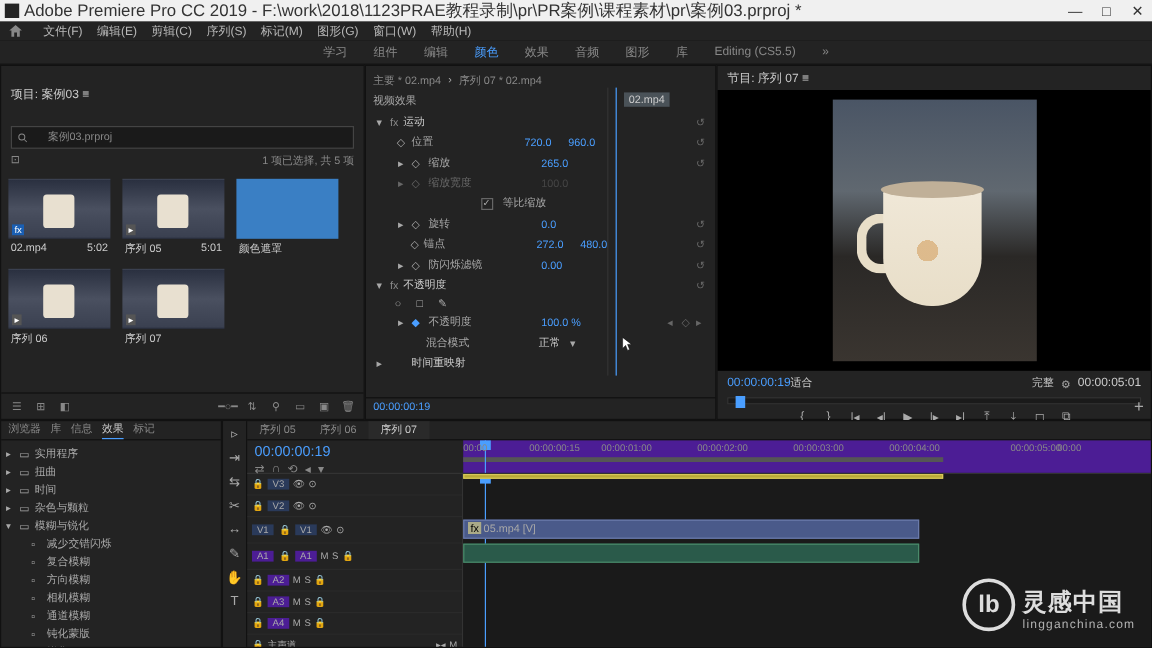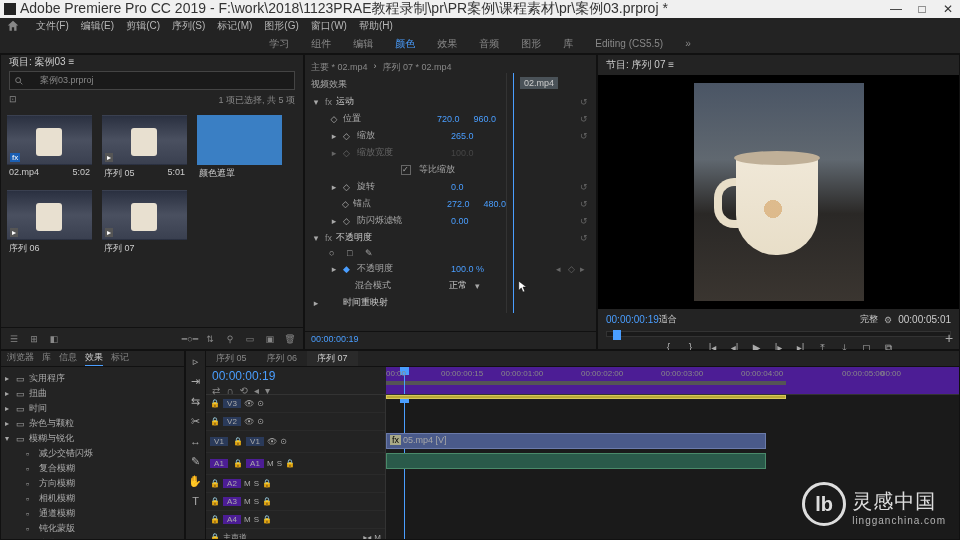--- a/index.html
+++ b/index.html
@@ -11,21 +11,21 @@
 .titlebar-btns span{color:#333;font-size:12px;cursor:pointer;width:16px;text-align:center}
 .menubar{height:16px;background:#232323;display:flex;align-items:center;padding:0 6px;gap:12px}
 .menubar span{color:#b8b8b8;font-size:10px;cursor:pointer}
 .home-icon{width:14px;height:14px;margin-right:4px}
 .workspace-bar{height:20px;background:#232323;display:flex;align-items:center;justify-content:center;gap:22px;border-bottom:1px solid #111}
 .workspace-bar span{color:#888;font-size:10px;cursor:pointer}
 .workspace-bar .active{color:#4a9eff}
 .main{display:flex;height:296px;background:#1a1a1a}
 .panel{background:#232323;border:1px solid #111}
 .project{width:304px;display:flex;flex-direction:column}
-.proj-header{padding:0 8px;font-size:10px;color:#ccc}
+.proj-header{padding:17px 8px;font-size:10px;color:#ccc}
 .proj-search{margin:2px 8px;padding:2px 4px;background:#1a1a1a;border:1px solid #444;display:flex;align-items:center}
 .proj-search svg{width:10px;height:10px}
 .proj-info{padding:2px 8px;display:flex;justify-content:space-between}
 .proj-info span{font-size:9px;color:#888}
 .proj-bins{display:flex;flex-wrap:wrap;padding:6px;gap:10px}
 .bin{width:85px}
 .thumb{width:85px;height:50px;background:#333;position:relative;border:1px solid transparent}
 .thumb.blue{background:#3a7fc4}
 .thumb.cup{background:linear-gradient(180deg,#2a3040 0%,#4a5060 50%,#3a4050 100%);position:relative}
 .thumb.cup::after{content:"";position:absolute;left:28px;top:12px;width:26px;height:28px;background:#e8e0d0;border-radius:3px}
@@ -110,21 +110,21 @@
 .track-head span{font-size:8px;color:#aaa;cursor:pointer}
 .trk-tag{background:#2a3a5a;padding:0 3px;width:18px;text-align:center}
 .trk-tag.a{background:#4c1d95}
 .trk-lock{width:10px}
 .tl-track-content{flex:1;position:relative;background:#1a1a1a}
 .clip{position:absolute;height:16px;border:1px solid #6a7aaa;background:#4a5a8a;font-size:8px;padding:1px 3px;color:#ddd;overflow:hidden}
 .clip.aud{background:#2a5a4a;border-color:#4a8a6a}
 .clip.yel{background:#b8a838;border-color:#d8c858;height:4px;padding:0}
 .watermark{position:absolute;right:14px;bottom:14px;opacity:0.85;pointer-events:none;display:flex;align-items:flex-end;gap:6px}
 .watermark .logo-ring{width:44px;height:44px;border:3px solid #fff;border-radius:50%;display:flex;align-items:center;justify-content:center;font-size:20px;color:#fff;font-weight:bold}
-.watermark .logo-txt{color:#fff;font-size:20px;font-weight:normal;letter-spacing:1px}
+.watermark .logo-txt{color:#fff;font-size:20px;font-weight:bold;letter-spacing:1px}
 .watermark .logo-sub{color:#ccc;font-size:10px;display:block;letter-spacing:1px}
 .plus-btn{position:absolute;right:4px;bottom:196px;width:14px;height:14px;color:#aaa;font-size:14px;cursor:pointer;text-align:center}
 .cursor-arrow{position:absolute;left:518px;top:280px;width:10px;height:14px;pointer-events:none}
 .cursor-arrow svg{width:100%;height:100%}
 </style>
 </head>
 <body>
 
 <div class="titlebar">
   <div class="titlebar-icon"></div>

